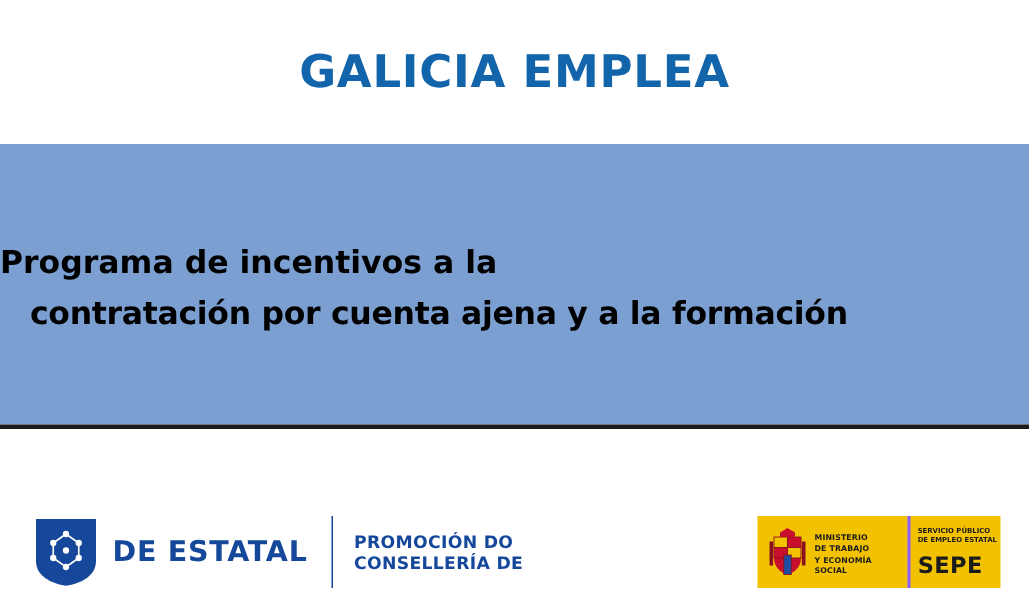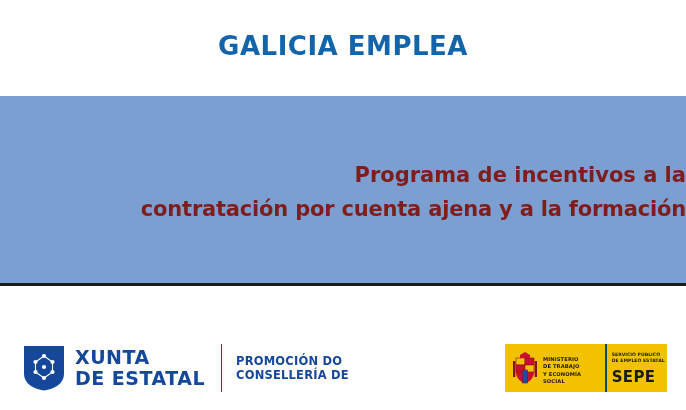--- a/index.html
+++ b/index.html
@@ -22,51 +22,52 @@
     width: 686px;
     height: 96px;
     background: #ffffff;
   }
   .main-title {
     position: absolute;
     left: 0;
     top: 31px;
     width: 686px;
     text-align: center;
-    font-size: 26px;
+    font-size: 30px;
     font-weight: bold;
     letter-spacing: 0.5px;
     color: #1264ab;
     font-family: "DejaVu Sans", sans-serif;
   }
 
   
   .blue-band {
     position: absolute;
     left: 0;
     top: 96px;
     width: 686px;
     height: 187px;
     background: #7c9fd1;
   }
   .subtitle {
     position: absolute;
     left: 0;
     top: 62px;
     width: 686px;
-    text-align: right;
-    color: #7f1d1d;
+    text-align: left;
+    color: #000000;
     font-size: 21px;
     font-weight: bold;
     line-height: 34px;
     font-family: "DejaVu Sans", sans-serif;
   }
   .subtitle .line2 {
     display: block;
     letter-spacing: -0.2px;
+    padding-left: 20px;
   }
 
   .dark-rule {
     position: absolute;
     left: 0;
     top: 283px;
     width: 686px;
     height: 3px;
     background: #1b1b1b;
   }
@@ -131,21 +132,21 @@
   .gob-left {
     width: 101px;
     height: 48px;
     background: #f2c200;
     position: relative;
   }
   .gob-right {
     width: 61px;
     height: 48px;
     background: #f2c200;
-    border-left: 2px solid #0c4a6e;
+    border-left: 2px solid #8b5cf6;
     position: relative;
   }
   .gob-coat {
     position: absolute;
     left: 7px;
     top: 8px;
     width: 26px;
     height: 32px;
   }
   .gob-text {
@@ -208,21 +209,20 @@
           <circle cx="30.5" cy="18" r="2.1"></circle>
           <circle cx="13.5" cy="28" r="2.1"></circle>
           <circle cx="30.5" cy="28" r="2.1"></circle>
           <circle cx="22" cy="34" r="2.1"></circle>
           <circle cx="22" cy="23" r="2.1"></circle>
           <path d="M22 12 L13.5 18 L13.5 28 L22 34 L30.5 28 L30.5 18 Z" fill="none" stroke="#ffffff" stroke-width="1.1"></path>
         </g>
       </svg>
     </div>
     <div class="xunta-wordmark">
-      <div>XUNTA</div>
       <div>DE ESTATAL</div>
     </div>
     <div class="xunta-sep"></div>
     <div class="conselleria">
       <div>PROMOCIÓN DO</div>
       <div>CONSELLERÍA DE</div>
     </div>
   </div>
 
   <div class="gob-block">

